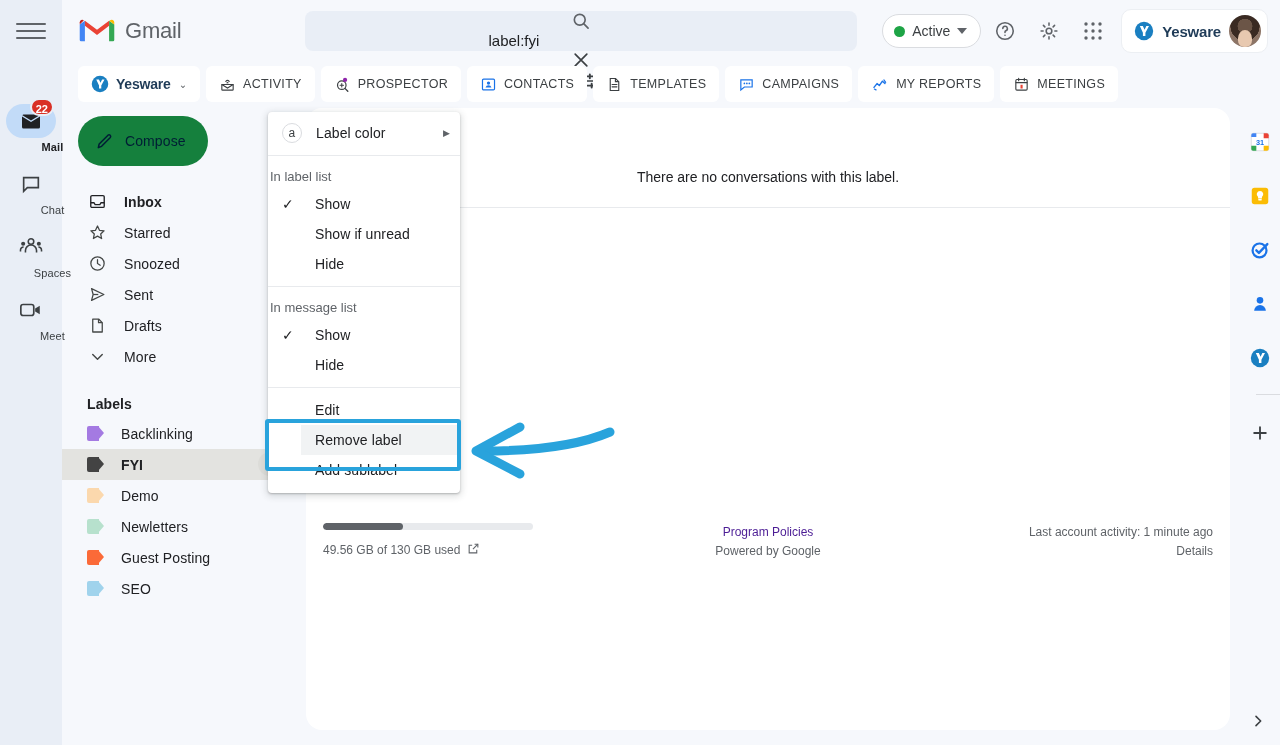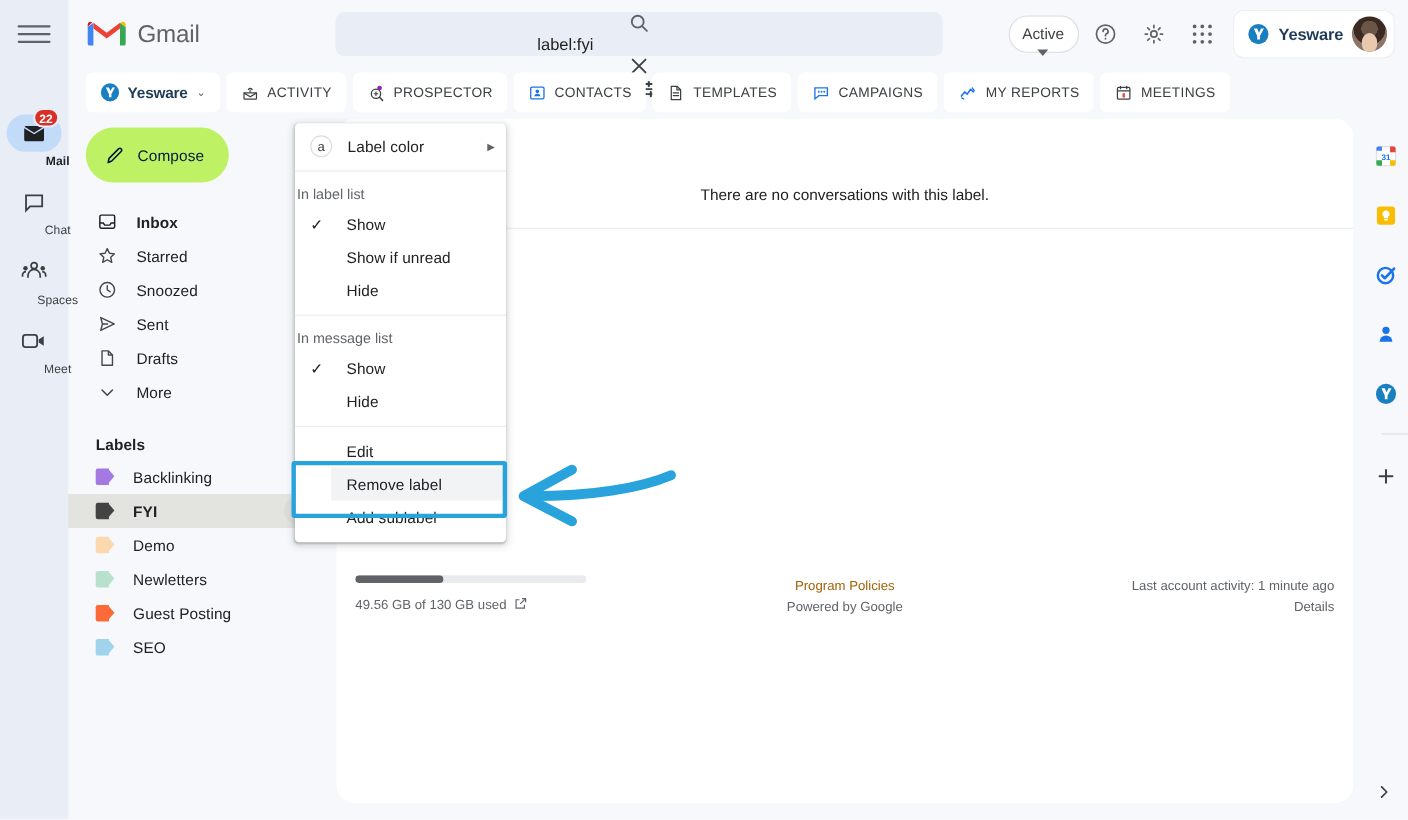--- a/index.html
+++ b/index.html
@@ -62,21 +62,21 @@
     flex: 1; border: 0; outline: none; background: transparent;
     font-size: 15px; color: #202124; margin-left: 14px;
     font-family: "Liberation Sans", sans-serif;
   }
   .hicon { width: 24px; height: 24px; display: flex; align-items: center; justify-content: center; cursor: pointer; color: #5f6368; }
   .hdr-right { position: absolute; right: 12px; top: 11px; height: 40px; display: flex; align-items: center; gap: 4px; }
   .status-pill {
     display: flex; align-items: center; gap: 7px;
     height: 34px; padding: 0 13px 0 11px;
     border: 1px solid #dadce0; border-radius: 17px;
-    font-size: 14px; color: #3c4043; cursor: pointer; background: #fff; flex-direction: column;
+    font-size: 14px; color: #3c4043; cursor: pointer; background: #fff;
   }
   .dot-green { width: 11px; height: 11px; border-radius: 50%; background: #1ea446; }
   .caret { width: 0; height: 0; border-left: 5px solid transparent; border-right: 5px solid transparent; border-top: 6px solid #5f6368; }
   .icon-btn { width: 40px; height: 40px; border-radius: 50%; display: flex; align-items: center; justify-content: center; cursor: pointer; }
   .acct {
     display: flex; align-items: center; gap: 8px; margin-left: 4px;
     background: #fff; border: 1px solid #eceff3; border-radius: 10px;
     height: 44px; padding: 0 6px 0 12px; cursor: pointer;
   }
   .acct-name { font-size: 15px; font-weight: 700; color: #1f3b57; letter-spacing: -.2px; }
@@ -98,21 +98,21 @@
     padding: 0 13px; cursor: pointer; white-space: nowrap;
   }
   .ysw-txt { font-size: 12.5px; color: #3c4043; letter-spacing: .3px; }
   .ysw-brand { font-size: 14px; font-weight: 700; color: #1f3b57; letter-spacing: -.2px; }
   .mini-caret { font-size: 10px; color: #5f6368; margin-left: 1px; }
 
   
   .nav { position: absolute; left: 62px; top: 108px; width: 242px; height: 637px; }
   .compose {
     margin: 8px 0 0 16px; width: 130px; height: 50px;
-    background: #bef264; border-radius: 25px;
+    background: #15803d; border-radius: 25px;
     display: flex; align-items: center; gap: 10px; padding-left: 17px;
     cursor: pointer; color: #001d35;
   }
   .compose span { font-size: 14px; letter-spacing: .1px; }
   .nav-list { margin-top: 20px; }
   .nav-row {
     height: 31px; display: flex; align-items: center; gap: 17px;
     padding-left: 25px; margin-right: 14px;
     border-radius: 0 16px 16px 0; cursor: pointer; color: #202124;
   }
@@ -156,21 +156,21 @@
     text-align: center; font-size: 14px; color: #202124;
   }
   .rule { position: absolute; left: 0; right: 0; top: 99px; height: 1px; background: #e8eaed; }
 
   .footer { position: absolute; left: 0; right: 0; top: 415px; height: 60px; font-size: 12px; color: #5f6368; }
   .f-left { position: absolute; left: 17px; top: 0; width: 300px; }
   .storebar { width: 210px; height: 7px; background: #e8eaed; border-radius: 4px; overflow: hidden; }
   .storebar i { display: block; height: 7px; width: 38%; background: #5f6368; border-radius: 4px; }
   .f-left .txt { margin-top: 12px; display: flex; align-items: center; gap: 7px; }
   .f-mid { position: absolute; left: 0; right: 0; top: 0; text-align: center; line-height: 19px; }
-  .f-mid a { color: #a16207; text-decoration: none; cursor: pointer; }
+  .f-mid a { color: #4c1d95; text-decoration: none; cursor: pointer; }
   .f-right { position: absolute; right: 17px; top: 0; text-align: right; line-height: 19px; }
   .f-right a { color: #5f6368; text-decoration: none; cursor: pointer; }
 
   
   .rside {
     position: absolute; right: 0; top: 108px; width: 50px; height: 637px;
     display: flex; flex-direction: column; align-items: flex-end;
   }
   .rside-ico { width: 40px; height: 40px; display: flex; align-items: center; justify-content: center; cursor: pointer; margin-top: 14px; }
   .rside-div { width: 24px; height: 1px; background: #dadce0; margin: 16px 0 4px; }

